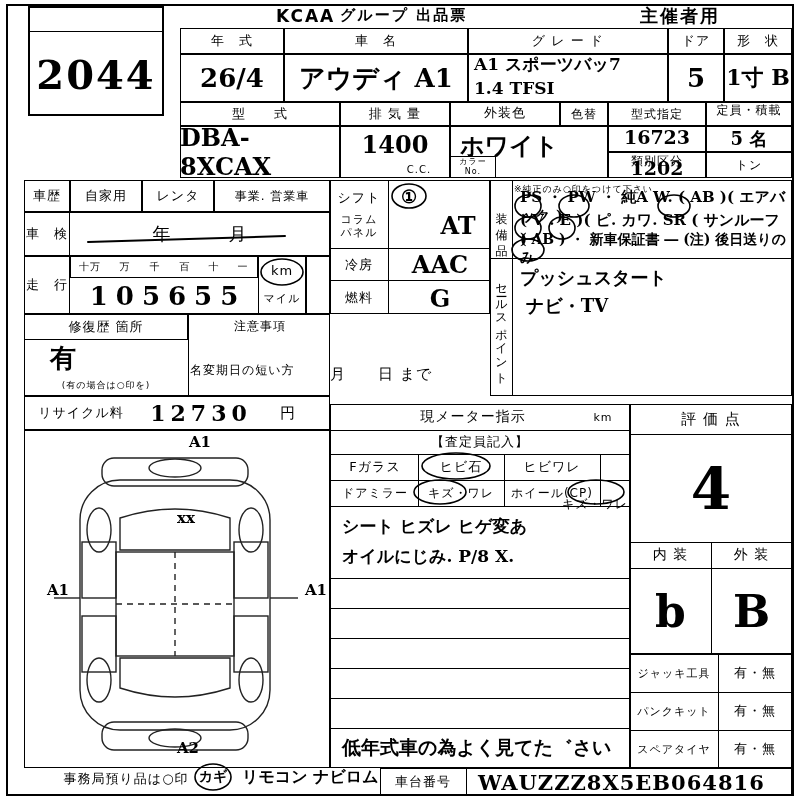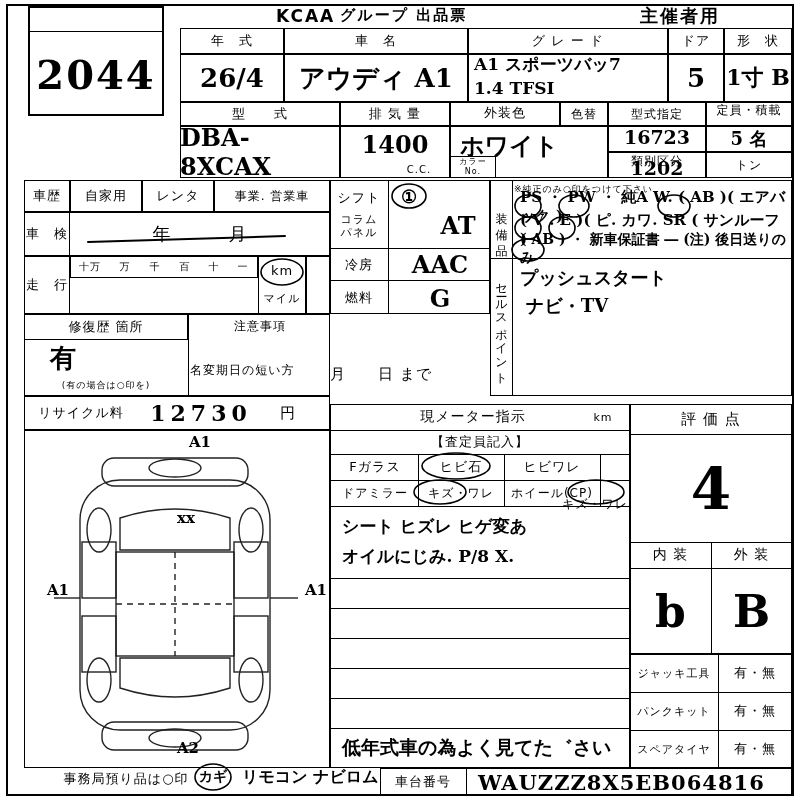--- a/index.html
+++ b/index.html
@@ -114,20 +114,21 @@
   <div class="bx" style="left:24px;top:256px;width:306px;height:58px;"></div>
   <div class="bx" style="left:24px;top:256px;width:46px;height:58px;"></div>
   <div class="lbl" style="left:24px;top:256px;width:46px;height:58px;">走　行</div>
   <div class="bx" style="left:70px;top:256px;width:188px;height:22px;"></div>
   <div class="lbl sm" style="left:70px;top:256px;width:40px;height:22px;">十万</div>
   <div class="lbl sm" style="left:110px;top:256px;width:30px;height:22px;">万</div>
   <div class="lbl sm" style="left:140px;top:256px;width:30px;height:22px;">千</div>
   <div class="lbl sm" style="left:170px;top:256px;width:30px;height:22px;">百</div>
   <div class="lbl sm" style="left:200px;top:256px;width:28px;height:22px;">十</div>
   <div class="lbl sm" style="left:228px;top:256px;width:30px;height:22px;">一</div>
+  <div class="hw" style="left:70px;top:278px;width:196px;height:36px;font-size:26px;letter-spacing:8px;">105655</div>
   <div class="bx" style="left:258px;top:256px;width:48px;height:58px;"></div>
   <div class="lbl sm" style="left:258px;top:258px;width:48px;height:24px;font-size:13px;">km</div>
   <div class="lbl sm" style="left:258px;top:286px;width:48px;height:24px;font-size:11px;">マイル</div>
   <svg style="left:258px;top:256px;width:54px;height:36px;">
       <ellipse class="ell" cx="24" cy="16" rx="21" ry="13"></ellipse>
     </svg>
   <div class="bx" style="left:306px;top:256px;width:24px;height:58px;"></div>
 
   <div class="bx" style="left:24px;top:314px;width:306px;height:82px;"></div>
   <div class="bx" style="left:24px;top:314px;width:164px;height:26px;"></div>

